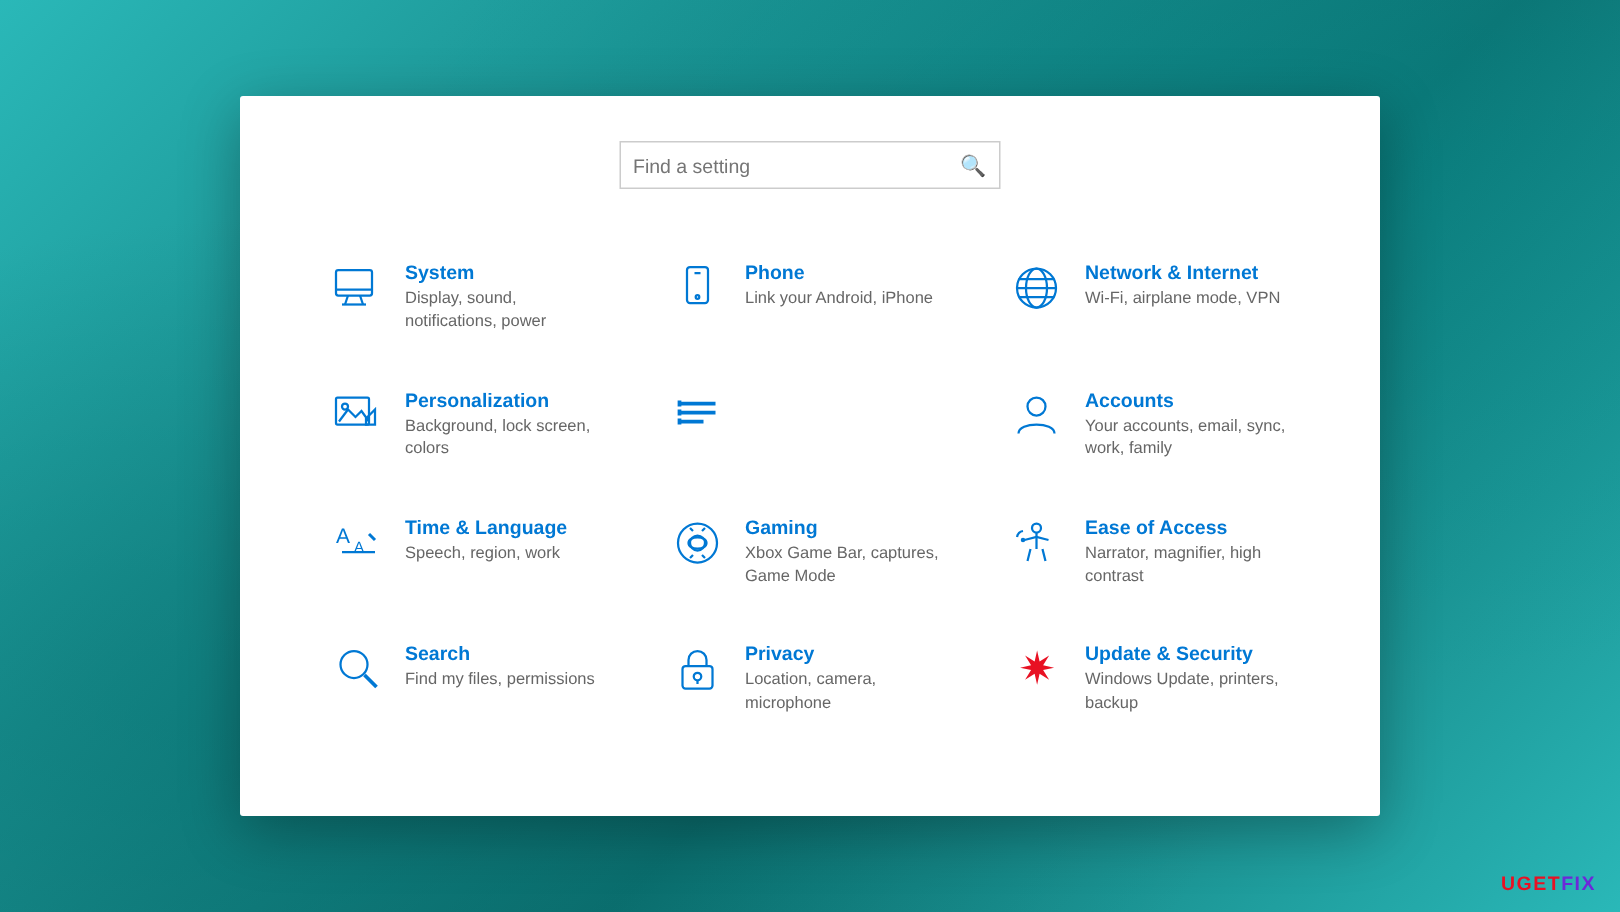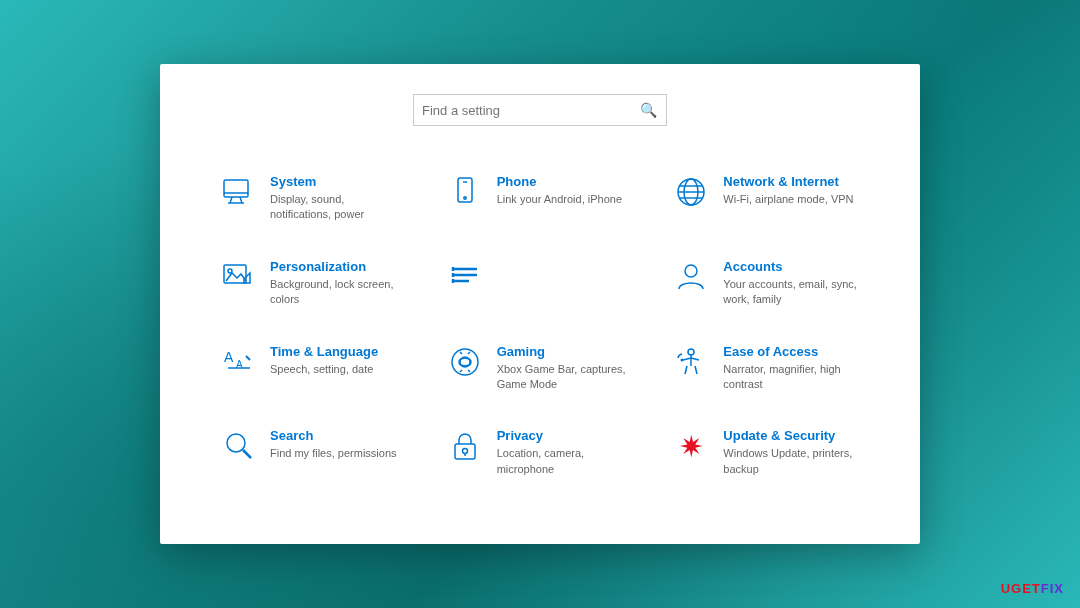--- a/index.html
+++ b/index.html
@@ -243,21 +243,21 @@
       <div class="setting-icon">
         <svg viewBox="0 0 32 32">
           <text x="2" y="16" font-size="14" stroke="none" fill="#0078d4" font-family="Arial">A</text>
           <text x="14" y="22" font-size="10" stroke="none" fill="#0078d4" font-family="Arial">A</text>
           <line x1="6" y1="22" x2="28" y2="22"></line>
           <path d="M24 10 L28 14" stroke-width="2"></path>
         </svg>
       </div>
       <div class="setting-text">
         <div class="setting-title">Time &amp; Language</div>
-        <div class="setting-desc">Speech, setting, date</div>
+        <div class="setting-desc">Speech, region, work</div>
       </div>
     </div>
 
     <div class="setting-item">
       <div class="setting-icon">
         <svg viewBox="0 0 32 32">
           <circle cx="16" cy="16" r="13"></circle>
           <path d="M10 16 C10 11 22 11 22 16 C22 21 10 21 10 16Z"></path>
           <circle cx="16" cy="16" r="5"></circle>
           <path d="M13 8 L11 6 M19 8 L21 6 M13 24 L11 26 M19 24 L21 26"></path>

